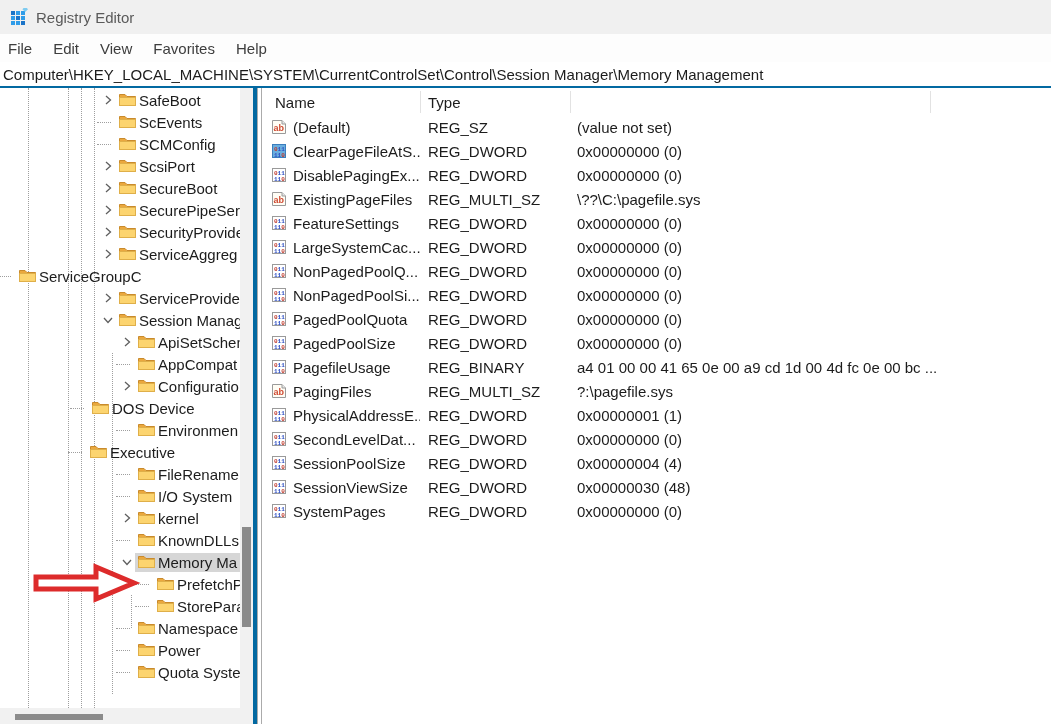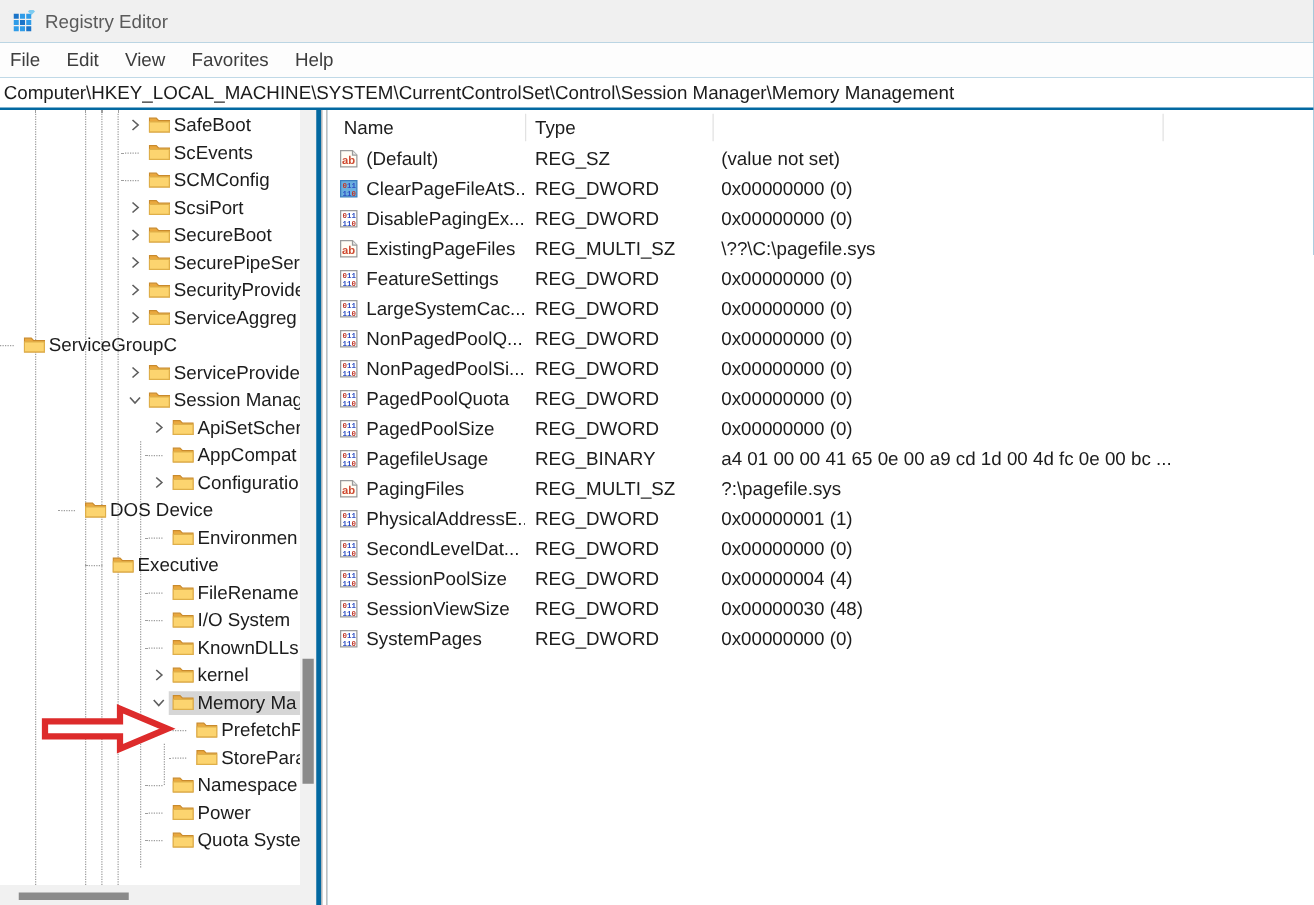--- a/index.html
+++ b/index.html
@@ -302,21 +302,21 @@
     <span class="item-body">
       <span class="vicon" style="width:17px;height:14px;">
         <svg width="17" height="14" viewBox="0 0 17 14">
           <path d="M0.5 1.5 H6 L8 3.5 H16.5 V12.5 H0.5 Z" fill="#eaa83e" stroke="#c98a2c"></path>
           <path d="M0.5 4.5 H16.5 V12.5 H0.5 Z" fill="#fcd46f" stroke="#dfaf49"></path>
         </svg>
       </span>
       <span class="tree-label">Configuratio</span>
     </span>
   </div>
-        <div class="tree-item" style="padding-left: 49px; text-align: center;">
+        <div class="tree-item" style="padding-left: 73px; text-align: center;">
     <span class="twisty">
             <span class="dotline"></span>
           </span>
     <span class="item-body">
       <span class="vicon" style="width:17px;height:14px;">
         <svg width="17" height="14" viewBox="0 0 17 14">
           <path d="M0.5 1.5 H6 L8 3.5 H16.5 V12.5 H0.5 Z" fill="#eaa83e" stroke="#c98a2c"></path>
           <path d="M0.5 4.5 H16.5 V12.5 H0.5 Z" fill="#fcd46f" stroke="#dfaf49"></path>
         </svg>
       </span>
@@ -374,46 +374,46 @@
         <svg width="17" height="14" viewBox="0 0 17 14">
           <path d="M0.5 1.5 H6 L8 3.5 H16.5 V12.5 H0.5 Z" fill="#eaa83e" stroke="#c98a2c"></path>
           <path d="M0.5 4.5 H16.5 V12.5 H0.5 Z" fill="#fcd46f" stroke="#dfaf49"></path>
         </svg>
       </span>
       <span class="tree-label">I/O System</span>
     </span>
   </div>
         <div class="tree-item" style="padding-left: 119px;">
     <span class="twisty">
+            <svg width="10" height="10" viewBox="0 0 10 10">
+              <path d="M3 1 L7.5 5 L3 9" fill="none" stroke="#5f5f5f" stroke-width="1.3"></path>
+            </svg>
+          </span>
+    <span class="item-body">
+      <span class="vicon" style="width:17px;height:14px;">
+        <svg width="17" height="14" viewBox="0 0 17 14">
+          <path d="M0.5 1.5 H6 L8 3.5 H16.5 V12.5 H0.5 Z" fill="#eaa83e" stroke="#c98a2c"></path>
+          <path d="M0.5 4.5 H16.5 V12.5 H0.5 Z" fill="#fcd46f" stroke="#dfaf49"></path>
+        </svg>
+      </span>
+      <span class="tree-label">kernel</span>
+    </span>
+  </div>
+        <div class="tree-item" style="padding-left: 119px;">
+    <span class="twisty">
             <span class="dotline"></span>
           </span>
     <span class="item-body">
       <span class="vicon" style="width:17px;height:14px;">
         <svg width="17" height="14" viewBox="0 0 17 14">
           <path d="M0.5 1.5 H6 L8 3.5 H16.5 V12.5 H0.5 Z" fill="#eaa83e" stroke="#c98a2c"></path>
           <path d="M0.5 4.5 H16.5 V12.5 H0.5 Z" fill="#fcd46f" stroke="#dfaf49"></path>
         </svg>
       </span>
       <span class="tree-label">KnownDLLs</span>
-    </span>
-  </div>
-        <div class="tree-item" style="padding-left: 119px;">
-    <span class="twisty">
-            <svg width="10" height="10" viewBox="0 0 10 10">
-              <path d="M3 1 L7.5 5 L3 9" fill="none" stroke="#5f5f5f" stroke-width="1.3"></path>
-            </svg>
-          </span>
-    <span class="item-body">
-      <span class="vicon" style="width:17px;height:14px;">
-        <svg width="17" height="14" viewBox="0 0 17 14">
-          <path d="M0.5 1.5 H6 L8 3.5 H16.5 V12.5 H0.5 Z" fill="#eaa83e" stroke="#c98a2c"></path>
-          <path d="M0.5 4.5 H16.5 V12.5 H0.5 Z" fill="#fcd46f" stroke="#dfaf49"></path>
-        </svg>
-      </span>
-      <span class="tree-label">kernel</span>
     </span>
   </div>
         <div class="tree-item" style="padding-left: 119px;">
     <span class="twisty">
             <svg width="10" height="10" viewBox="0 0 10 10">
               <path d="M1 3 L5 7.5 L9 3" fill="none" stroke="#5f5f5f" stroke-width="1.3"></path>
             </svg>
           </span>
     <span class="item-body selected">
       <span class="vicon" style="width:17px;height:14px;">

